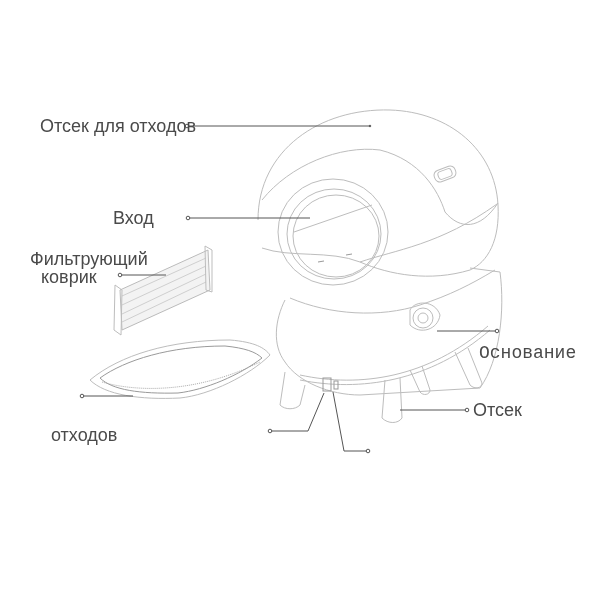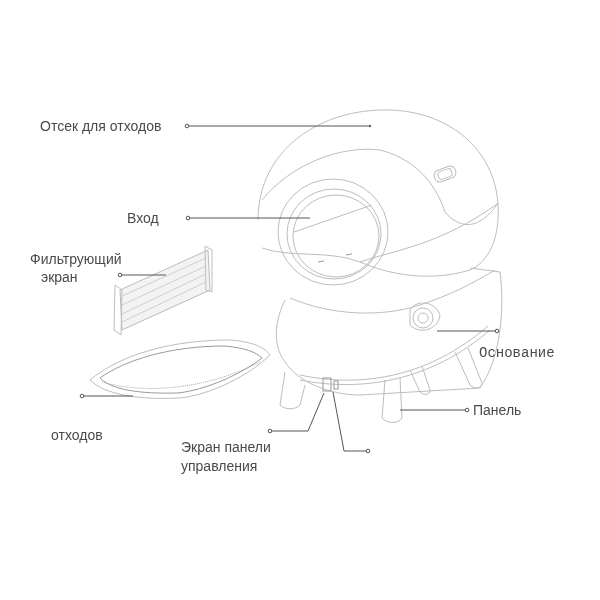--- a/index.html
+++ b/index.html
@@ -1,18 +1,18 @@
 <!DOCTYPE html>
 <html><head>
   <meta charset="utf-8">
   <style>
     html, body { margin:0; padding:0; background:#ffffff; }
     body { width:600px; height:600px; position:relative; overflow:hidden; font-family:"Liberation Sans", sans-serif; }
     #stage { position:absolute; left:0; top:0; width:600px; height:600px; }
-    .lbl { position:absolute; font-size:14px; color:#4a4a4a; line-height:19px; white-space:nowrap; }
+    .lbl { position:absolute; font-size:18px; color:#4a4a4a; line-height:19px; white-space:nowrap; }
     svg { position:absolute; left:0; top:0; }
   </style>
 </head>
 <body>
 
 <div id="stage">
 
   <svg width="600" height="600" viewBox="0 0 600 600">
     <g fill="none" stroke="#bdbdbd" stroke-width="1">
 
@@ -91,22 +91,20 @@
 
       <polyline points="271,431 308,431 324,393" fill="none"></polyline>
       <circle cx="270" cy="431" r="1.8"></circle>
 
       <polyline points="333,392 344,451 367,451" fill="none"></polyline>
       <circle cx="368" cy="451" r="1.8"></circle>
     </g>
   </svg>
 
   <div class="lbl" style="left:40px;top:117px;">Отсек для отходов</div>
-  <div class="lbl" style="left:127px;top:209px;text-align:center;">Вход</div>
+  <div class="lbl" style="left:113px;top:209px;text-align:center;">Вход</div>
   <div class="lbl" style="left:30px;top:250px;">Фильтрующий</div>
-  <div class="lbl" style="left:41px;top:268px;">экран</div>
+  <div class="lbl" style="left:41px;top:268px;">коврик</div>
   <div class="lbl" style="left:51px;top:426px;">отходов</div>
-  <div class="lbl" style="left:181px;top:438px;">Экран панели</div>
-  <div class="lbl" style="left:181px;top:457px;">управления</div>
   <div class="lbl" style="left:479px;top:344px;font-family:Liberation Mono, monospace;">Основание</div>
-  <div class="lbl" style="left:473px;top:401px;">Панель</div>
+  <div class="lbl" style="left:473px;top:401px;">Отсек</div>
 
 </div>
 
 </body></html>

